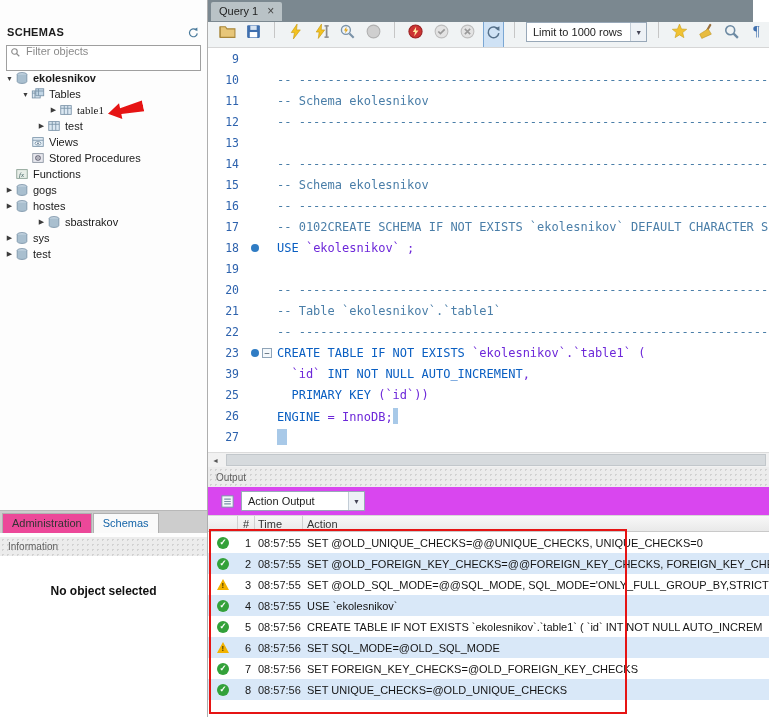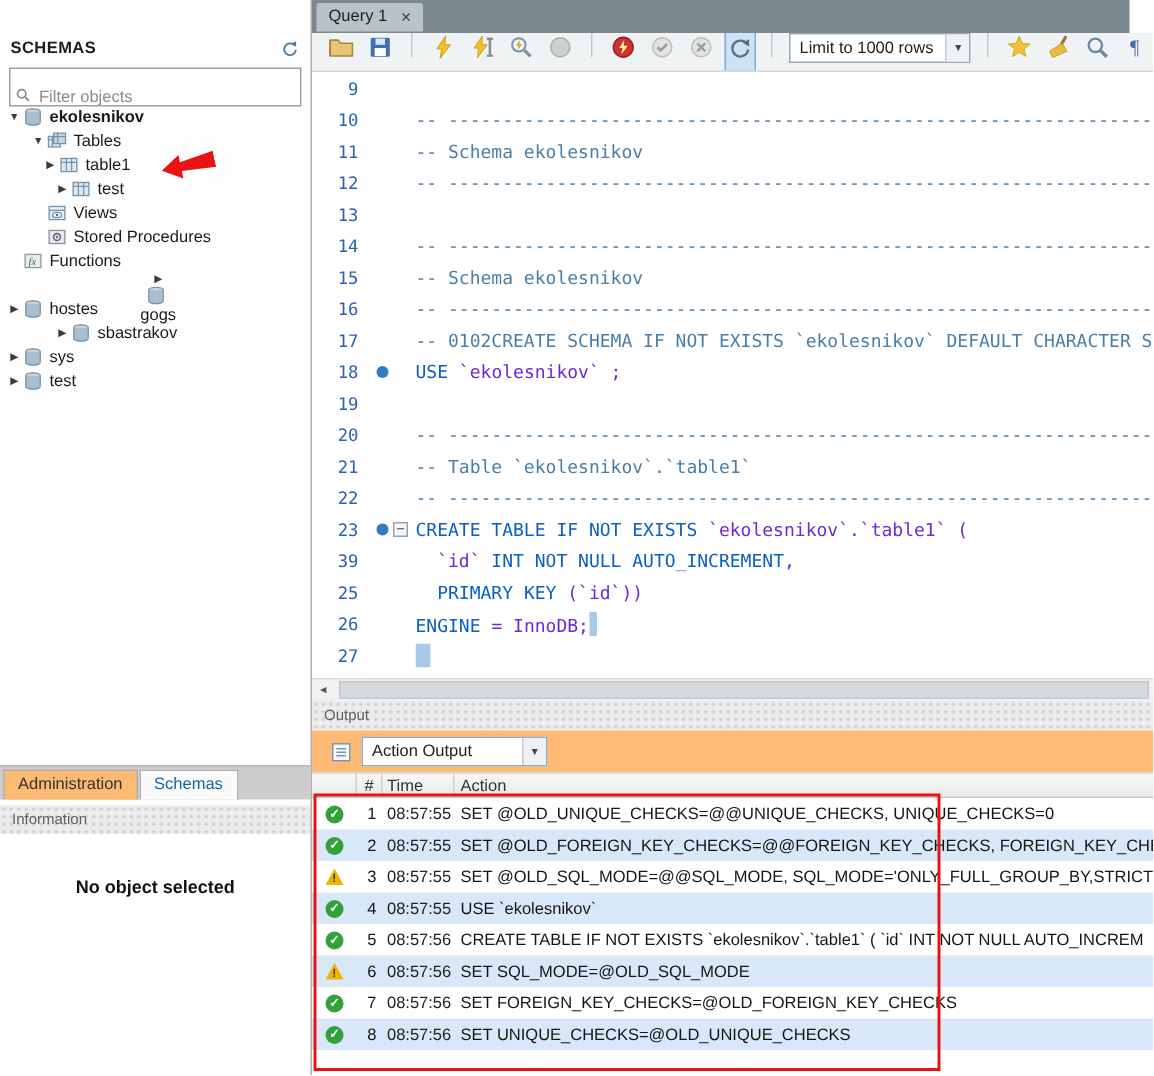--- a/index.html
+++ b/index.html
@@ -2,30 +2,30 @@
 <html style="--navblue: #0b84d5; --keyword: #0a5fc2; --comment: #4a7ea8; --linenum: #2d62ad; --success: #33a13a; --warning: #f2b200; --red: #e61414; --rowalt: #d9e8f8; --selblue: #a8c9e8; --autocommit: #cfe2f5;"><head>
 <meta charset="utf-8">
 <style>
   html,body{margin:0;padding:0;background:#fff}
   .app{position:relative;width:769px;height:717px;overflow:hidden;font-family:"Liberation Sans",sans-serif;background:#fff;cursor:default}
   
   .sidebar{position:absolute;left:0;top:0;width:207px;height:100%;background:#fdfdfd}
   .nav-header{position:absolute;left:0;top:0;width:100%;height:20px;background:var(--navblue,#0b84d5);color:#fff;font-size:11px;font-weight:bold;display:flex;align-items:center;justify-content:space-between;padding:0 6px;box-sizing:border-box}
   .schemas-bar{position:absolute;left:0;top:20px;width:100%;height:24px;display:flex;align-items:center;justify-content:space-between;padding:0 7px;box-sizing:border-box;background:#fdfdfd}
   .schemas-label{font-size:11px;font-weight:bold;color:#1c1c1c;letter-spacing:.3px}
-  .filter-wrap{position:absolute;top:45px;left:6px;right:6px;height:20px;border:1px solid #9f9f9f;background:#fff;display:flex;align-items:flex-start;gap:3px;padding:12px 3px;box-sizing:border-box}
+  .filter-wrap{position:absolute;top:45px;left:6px;right:6px;height:20px;border:1px solid #9f9f9f;background:#fff;display:flex;align-items:flex-end;gap:3px;padding:12px 3px;box-sizing:border-box}
   .filter-input{border:0;outline:0;flex:1;font-size:11px;font-family:inherit;color:#333;background:transparent;min-width:0}
   .filter-input::placeholder{color:#8a8a8a}
   .tree{position:absolute;top:70px;left:0;right:0}
   .trow{height:16px;display:flex;align-items:center;font-size:11px;color:#1a1a1a;white-space:nowrap}
   .trow .arrow{width:11px;font-size:7px;color:#3c3c3c;text-align:center;flex:none}
   .trow .ic{flex:none;margin-right:4px;display:flex}
   .tlabel.b{font-weight:bold}
   .stabs{position:absolute;top:510px;left:0;width:100%;height:23px;background:#cdcdcd;border-top:1px solid #b8b8b8;display:flex;align-items:flex-end;padding-left:2px;box-sizing:border-box}
-  .stab{font-size:11px;padding:3px 9px 4px;background:#fdba74;border:1px solid #b0b0b0;border-bottom:0;color:#333;margin-right:1px}
+  .stab{font-size:11px;padding:3px 9px 4px;background:#ec4899;border:1px solid #b0b0b0;border-bottom:0;color:#333;margin-right:1px}
   .stab.active{background:#fafafa;color:#1464a8}
   .dotbar{background-color:#ececec;background-image:radial-gradient(#d2d2d2 1px,transparent 1px);background-size:5px 5px;color:#5f5f5f;font-size:10px;display:flex;align-items:center;padding:0 8px;box-sizing:border-box}
   .info-header{position:absolute;top:537px;left:0;width:100%;height:19px}
   .info-body{position:absolute;top:556px;left:0;right:0;bottom:0;background:#fff;text-align:center}
   .info-text{display:inline-block;margin-top:28px;font-size:12px;font-weight:bold;color:#111}
   
   .main{position:absolute;left:207px;top:0;right:0;height:100%;border-left:1px solid #aeaeae;box-sizing:border-box;background:#fff}
   .tabbar{position:absolute;top:0;left:0;right:16px;height:22px;background:#7b8890;display:flex;align-items:center;padding-left:3px;box-sizing:border-box}
   .qtab{height:19px;background:#b9c2c6;border-radius:2px 2px 0 0;display:flex;align-items:center;gap:9px;padding:0 8px;font-size:11px;color:#1d1d1d}
   .qtab .close{color:#444;font-size:12px;line-height:1}
@@ -46,21 +46,21 @@
   .codeline{flex:1;white-space:pre;overflow:hidden;color:#202020}
   .cm{color:var(--comment,#4a7ea8)}
   .kw{color:var(--keyword,#0a5fc2)}
   .pl{color:#6d28d9}
   .selblk{display:inline-block;height:16px;background:var(--selblue,#a8c9e8);vertical-align:text-bottom}
   .hscroll{position:absolute;top:452px;left:0;right:0;height:15px;background:#f1f1f1;border-top:1px solid #dcdcdc;box-sizing:border-box;display:flex;align-items:center}
   .harrow{width:15px;height:14px;font-size:7px;color:#555;display:flex;align-items:center;justify-content:center}
   .hthumb{flex:1;height:10px;margin:0 3px;background:#d6dadd;border:1px solid #c2c7cb}
   
   .output-title{position:absolute;top:467px;left:0;right:0;height:20px}
-  .output-toolbar{position:absolute;top:487px;left:0;right:0;height:28px;background:#fdba74;display:flex;align-items:center;gap:6px;padding-left:12px;box-sizing:border-box}
+  .output-toolbar{position:absolute;top:487px;left:0;right:0;height:28px;background:#d946ef;display:flex;align-items:center;gap:6px;padding-left:12px;box-sizing:border-box}
   .grid-header{position:absolute;top:515px;left:0;right:0;height:17px;background:linear-gradient(#f8f8f8,#e9e9e9);border-top:1px solid #d8d8d8;border-bottom:1px solid #c9c9c9;box-sizing:border-box;display:flex;font-size:11px;color:#333;align-items:stretch}
   .gh{border-right:1px solid #d0d0d0;display:flex;align-items:center;box-sizing:border-box}
   .c-ic{width:30px;justify-content:center;flex:none}
   .c-n{width:17px;justify-content:center;flex:none}
   .c-t{width:48px;padding-left:3px;flex:none}
   .c-a{flex:1;padding-left:4px;border-right:0}
   .grid-rows{position:absolute;top:532px;left:0;right:0;bottom:0;background:#fff}
   .grow{height:21px;display:flex;align-items:center;font-size:11px;color:#151515;white-space:nowrap}
   .grow.alt{background:var(--rowalt,#d9e8f8)}
   .grow .c-ic{display:flex;align-items:center;justify-content:center}
@@ -116,21 +116,21 @@
           <span class="ic">
             <svg width="14" height="14" viewBox="0 0 16 16">
               <rect x="1.5" y="4.5" width="9" height="8" fill="#dce8f2" stroke="#7a93a8"></rect>
               <path d="M1.5 7h9M4.5 4.5v8" stroke="#7a93a8"></path>
               <rect x="5.5" y="2" width="9" height="8" fill="#c2d6e6" stroke="#7a93a8"></rect>
               <path d="M5.5 4.6h9M8.5 2v8" stroke="#7a93a8"></path>
             </svg>
           </span>
           <span class="tlabel">Tables</span>
         </div>
-        <div class="trow" style="padding-left: 28px;">
+        <div class="trow" style="padding-left: 48px; font-family: Liberation Serif, serif;">
           <span class="arrow">▶</span>
           <span class="ic">
             <svg width="14" height="14" viewBox="0 0 16 16">
               <rect x="2" y="3" width="12" height="10" fill="#dce8f2" stroke="#7a93a8"></rect>
               <path d="M2 6h12M6 3v10M10 3v10" stroke="#7a93a8"></path>
             </svg>
           </span>
           <span class="tlabel">table1</span>
         </div>
         <div class="trow" style="padding-left: 36px;">
@@ -169,21 +169,21 @@
         <div class="trow" style="padding-left: 4px;">
           <span class="arrow"></span>
           <span class="ic">
             <svg width="14" height="14" viewBox="0 0 16 16">
               <rect x="2" y="3" width="12" height="10" fill="#e8eee8" stroke="#8aa093"></rect>
               <text x="4.6" y="11" font-size="8" font-style="italic" fill="#466" font-family="serif">fx</text>
             </svg>
           </span>
           <span class="tlabel">Functions</span>
         </div>
-        <div class="trow" style="padding-left: 4px; flex-direction: column;">
+        <div class="trow" style="padding-left: 4px;">
           <span class="arrow">▶</span>
           <span class="ic">
             <svg width="14" height="14" viewBox="0 0 16 16">
               <ellipse cx="8" cy="4" rx="5.5" ry="2.2" fill="#c7d6e2" stroke="#7a93a8"></ellipse>
               <path d="M2.5 4v8c0 1.2 2.5 2.2 5.5 2.2s5.5-1 5.5-2.2V4" fill="#a9bfcf" stroke="#7a93a8"></path>
             </svg>
           </span>
           <span class="tlabel">gogs</span>
         </div>
         <div class="trow" style="padding-left: 4px;">

